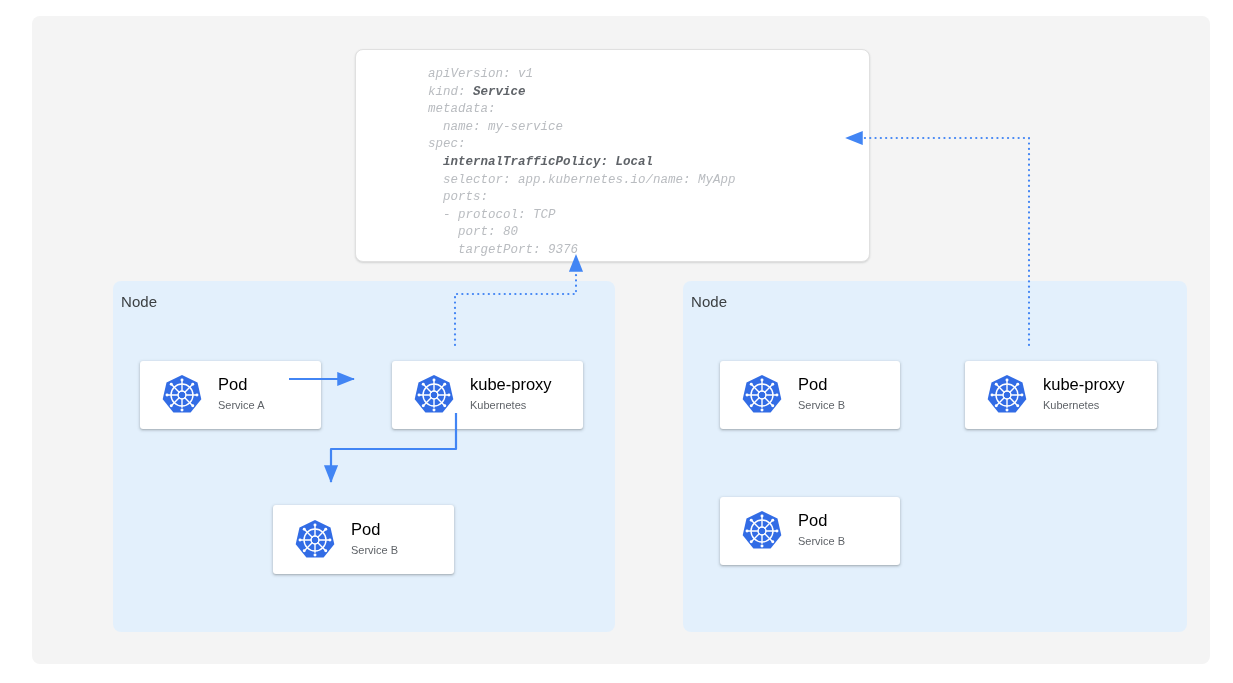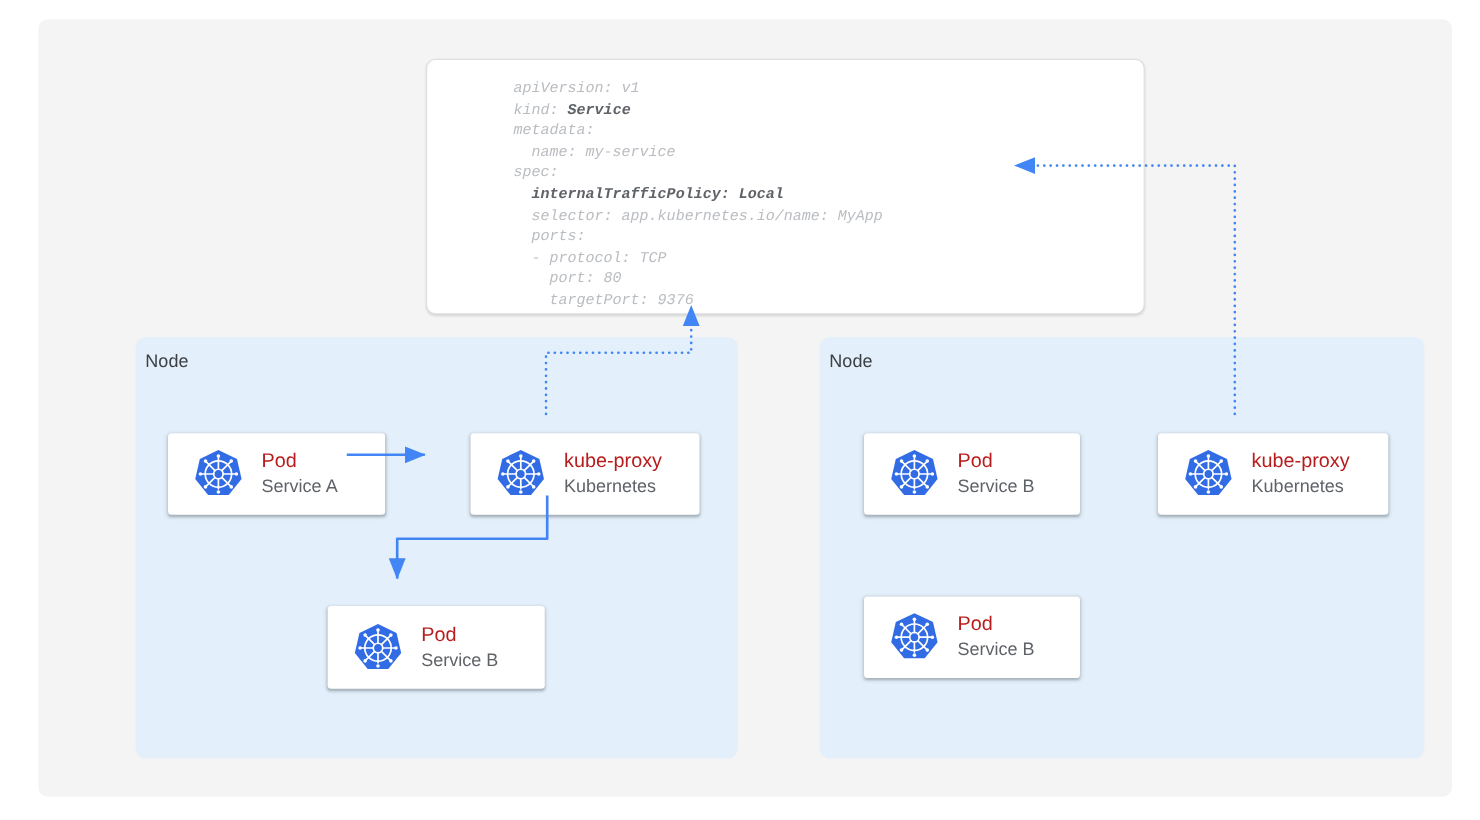--- a/index.html
+++ b/index.html
@@ -24,21 +24,21 @@
     height: 648px;
     background: #f4f4f4;
     border-radius: 8px;
   }
 
   
   #yaml-card {
     position: absolute;
     left: 323px;
     top: 33px;
-    width: 599px;
+    width: 515px;
     height: 213px;
     background: #ffffff;
     border: 1px solid #e0e0e0;
     border-radius: 8px;
     box-shadow: 0 1px 2px rgba(60,64,67,.18);
     box-sizing: border-box;
   }
   #yaml-code {
     position: absolute;
     left: 72px;
@@ -93,26 +93,26 @@
     display: block;
   }
   .card .card-text {
     position: absolute;
     left: 78px;
     top: 50%;
     transform: translateY(-50%);
   }
   .card .card-title {
     font-size: 16.5px;
-    color: #b91c1c;
+    color: #000000;
     line-height: 21px;
     white-space: nowrap;
   }
   .card .card-sub {
-    font-size: 15px;
+    font-size: 11px;
     color: #5f6368;
     line-height: 21px;
     white-space: nowrap;
   }
 
   #card-pod-a      { left: 108px; top: 345px; width: 181px; height: 68px; }
   #card-kubeproxy-l{ left: 360px; top: 345px; width: 191px; height: 68px; }
   #card-pod-b-l    { left: 241px; top: 489px; width: 181px; height: 69px; }
   #card-pod-b-r    { left: 688px; top: 345px; width: 180px; height: 68px; }
   #card-pod-b-r2   { left: 688px; top: 481px; width: 180px; height: 68px; }

